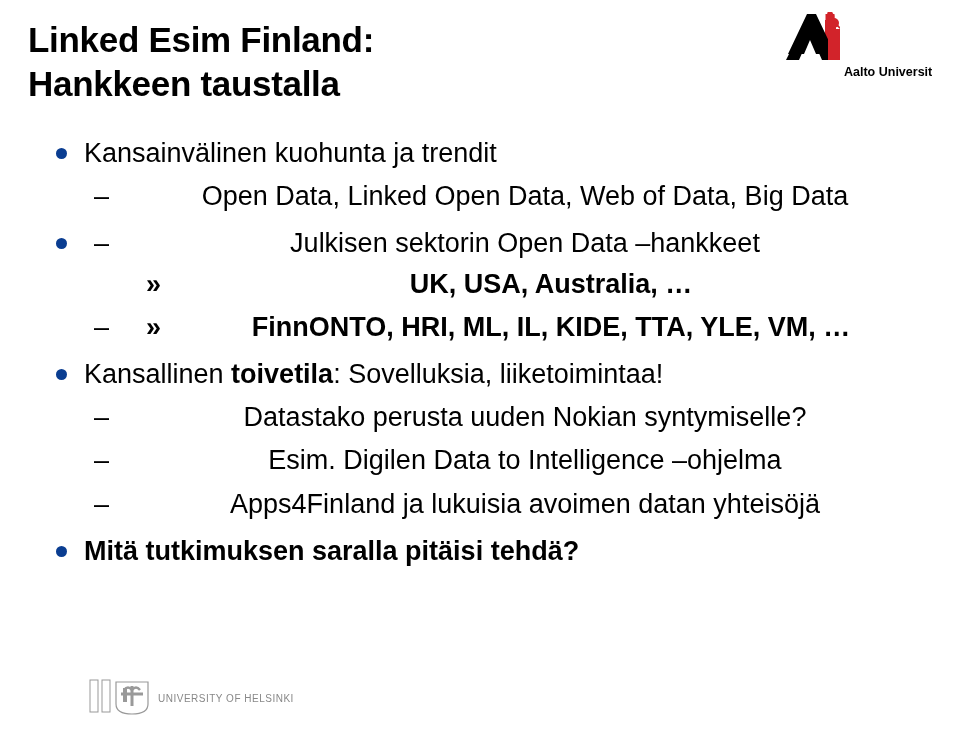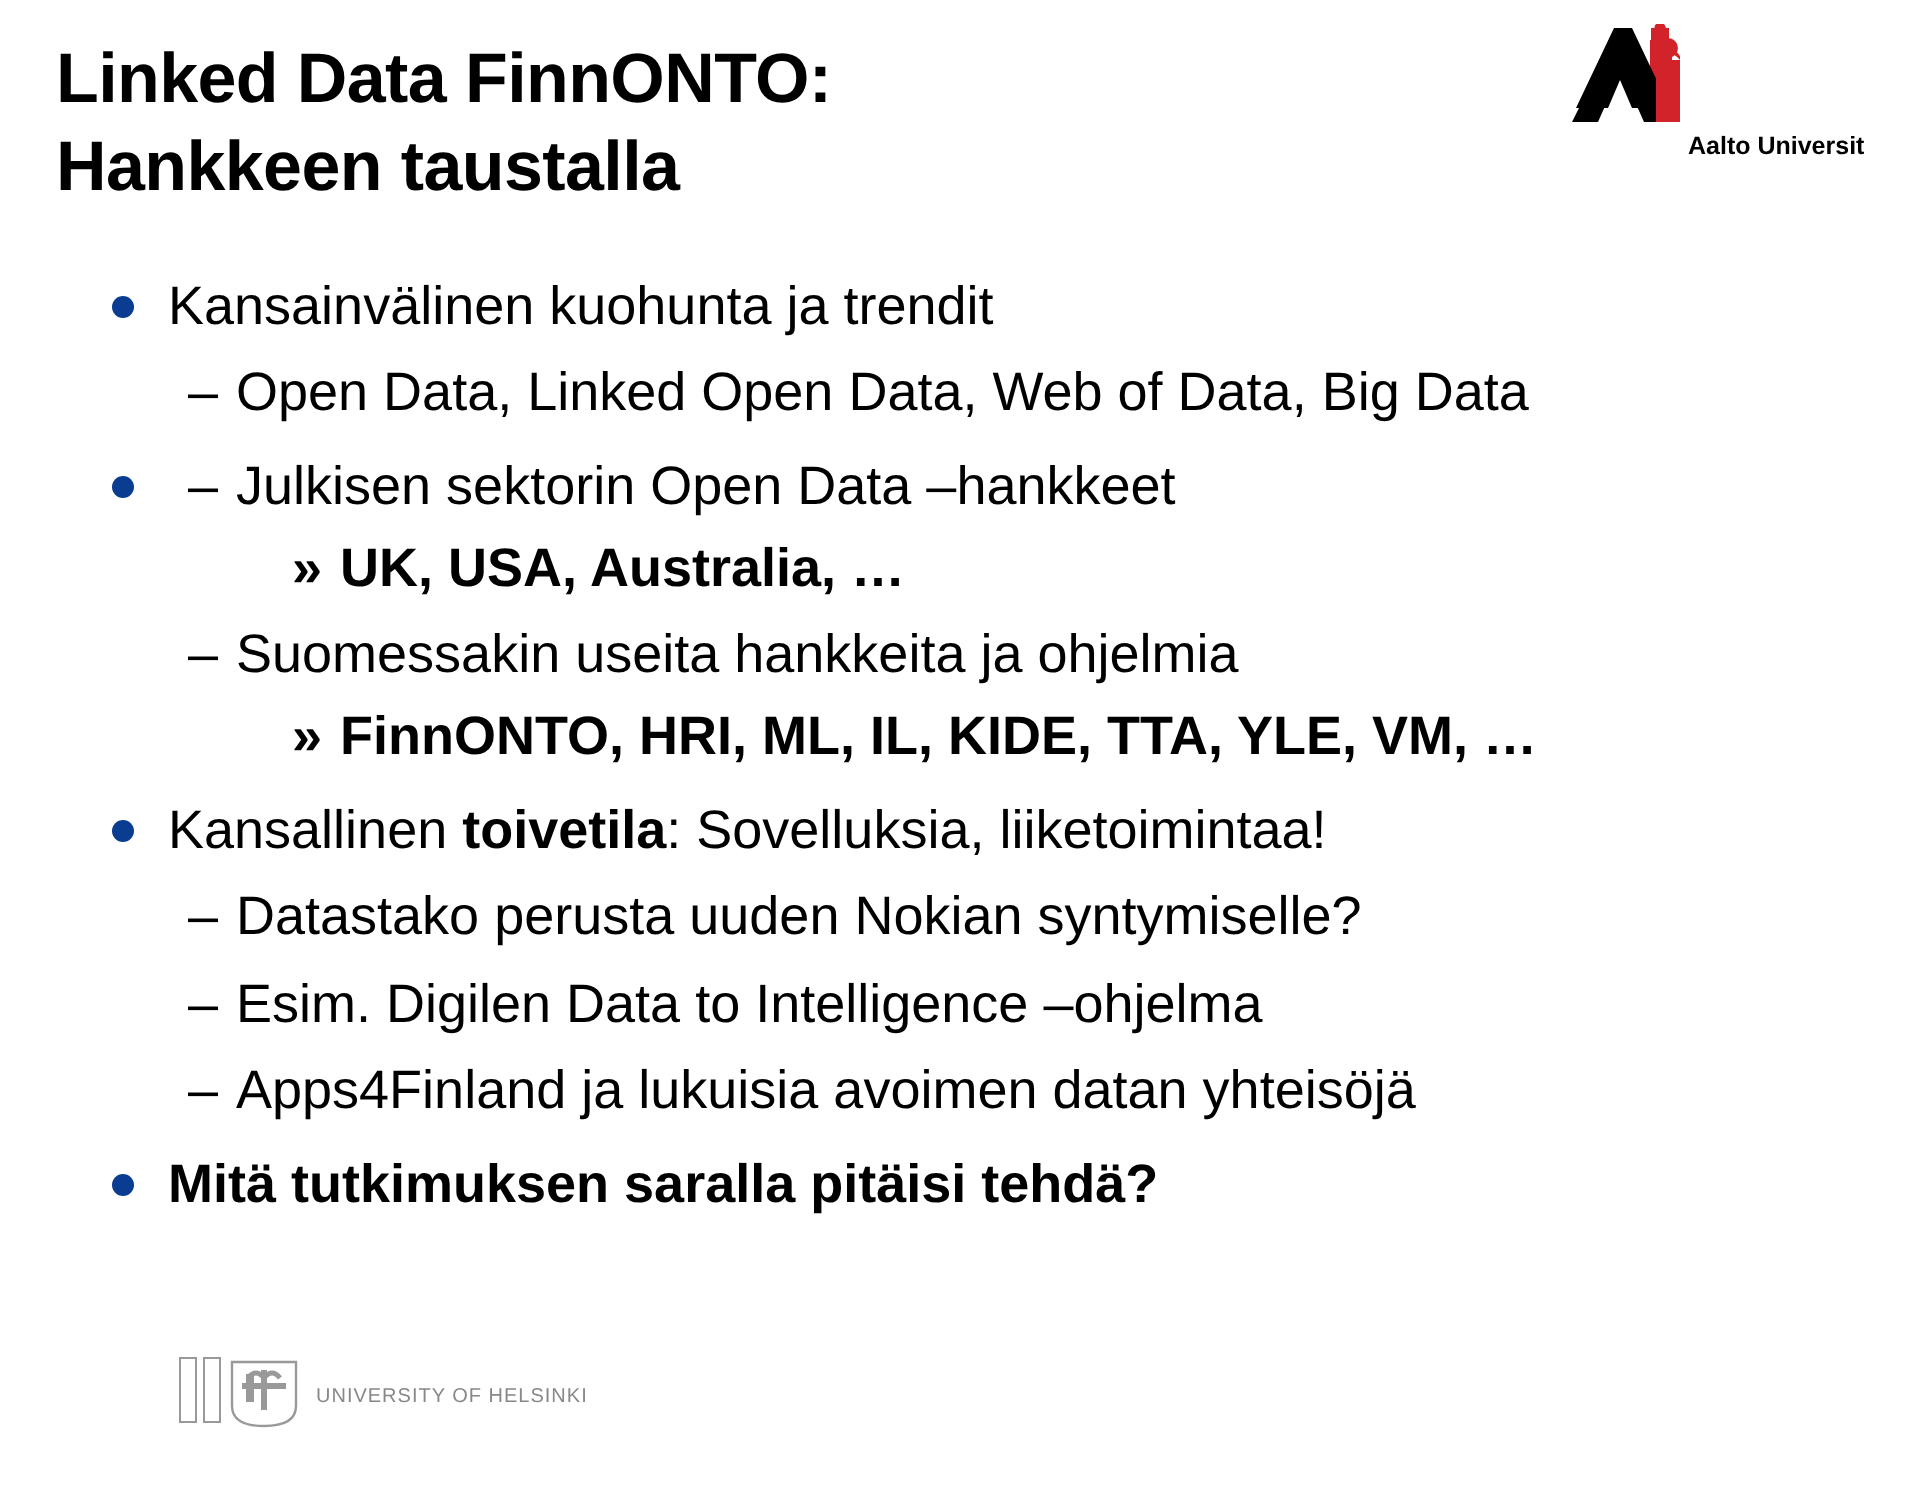--- a/index.html
+++ b/index.html
@@ -5,21 +5,21 @@
   * { box-sizing: border-box; margin: 0; padding: 0; }
   html, body { width: 960px; height: 748px; background: #fff; font-family: Arial, Helvetica, sans-serif; color: #000; }
   .slide { position: relative; width: 960px; height: 748px; padding: 18px 28px 28px 28px; }
   .logo-aalto { position: absolute; top: 12px; right: 28px; width: 150px; }
   .title-block { margin-bottom: 28px; }
   .title-line { font-size: 35px; font-weight: bold; line-height: 1.25; letter-spacing: -0.3px; }
   ul.l1 { list-style: none; padding-left: 28px; }
   ul.l1 > li { position: relative; margin-bottom: 8px; padding-left: 28px; font-size: 27px; line-height: 1.45; }
   ul.l1 > li::before { content: ""; position: absolute; left: 0; top: 14px; width: 11px; height: 11px; background: #0a3d91; border-radius: 50%; }
   ul.l2 { list-style: none; padding-left: 10px; }
-  ul.l2 > li { position: relative; margin: 4px 0 4px 0; padding-left: 24px; font-size: 27px; line-height: 1.45; }
+  ul.l2 > li { position: relative; margin: 4px 0 4px 0; padding-left: 24px; font-size: 27px; line-height: 1.45; text-align: center; }
   ul.l2 > li::before { content: "–"; position: absolute; left: 0; top: 0; }
   ul.l3 { list-style: none; padding-left: 28px; }
   ul.l3 > li { position: relative; margin: 2px 0; padding-left: 24px; font-size: 27px; line-height: 1.45; font-weight: bold; }
   ul.l3 > li::before { content: "»"; position: absolute; left: 0; top: 0; }
   .bold { font-weight: bold; }
   .footer { position: absolute; bottom: 10px; left: 0; right: 0; height: 70px; }
   .logo-helsinki { position: absolute; left: 88px; bottom: 12px; }
   .logo-seco { position: absolute; right: 28px; bottom: 10px; }
 </style>
 </head>
@@ -50,41 +50,40 @@
         <path d="M4 44 L24 4 L33 4 L53 44 L40 44 L28.5 18 L17 44 Z" fill="#000"></path>
         <rect x="46" y="13" width="12" height="31" fill="#d2232a"></rect>
         <path d="M46 13 Q52 6 58 13 L58 11 Q52 3 46 11 Z" fill="#d2232a"></path>
         <circle cx="52" cy="7" r="5" fill="#d2232a"></circle>
         <text x="62" y="60" font-family="Arial" font-size="12.5" font-weight="bold" fill="#000">Aalto University</text>
       </svg>
     </div>
   </div>
 
   <div class="title-block">
-    <div class="title-line">Linked Data FinnONTO:</div>
+    <div class="title-line">Linked Esim Finland:</div>
     <div class="title-line">Hankkeen taustalla</div>
   </div>
 
   <ul class="l1">
     <li>
       <span>Kansainvälinen kuohunta ja trendit</span>
       <ul class="l2">
         <li>Open Data, Linked Open Data, Web of Data, Big Data</li>
       </ul>
     </li>
     <li>
       <ul class="l2">
         <li>
           <span>Julkisen sektorin Open Data –hankkeet</span>
           <ul class="l3">
             <li>UK, USA, Australia, …</li>
           </ul>
         </li>
         <li>
-          <span>Suomessakin useita hankkeita ja ohjelmia</span>
           <ul class="l3">
             <li>FinnONTO, HRI, ML, IL, KIDE, TTA, YLE, VM, …</li>
           </ul>
         </li>
       </ul>
     </li>
     <li>
       <span>Kansallinen </span><span class="bold">toivetila</span><span>: Sovelluksia, liiketoimintaa!</span>
       <ul class="l2">
         <li>Datastako perusta uuden Nokian syntymiselle?</li>

